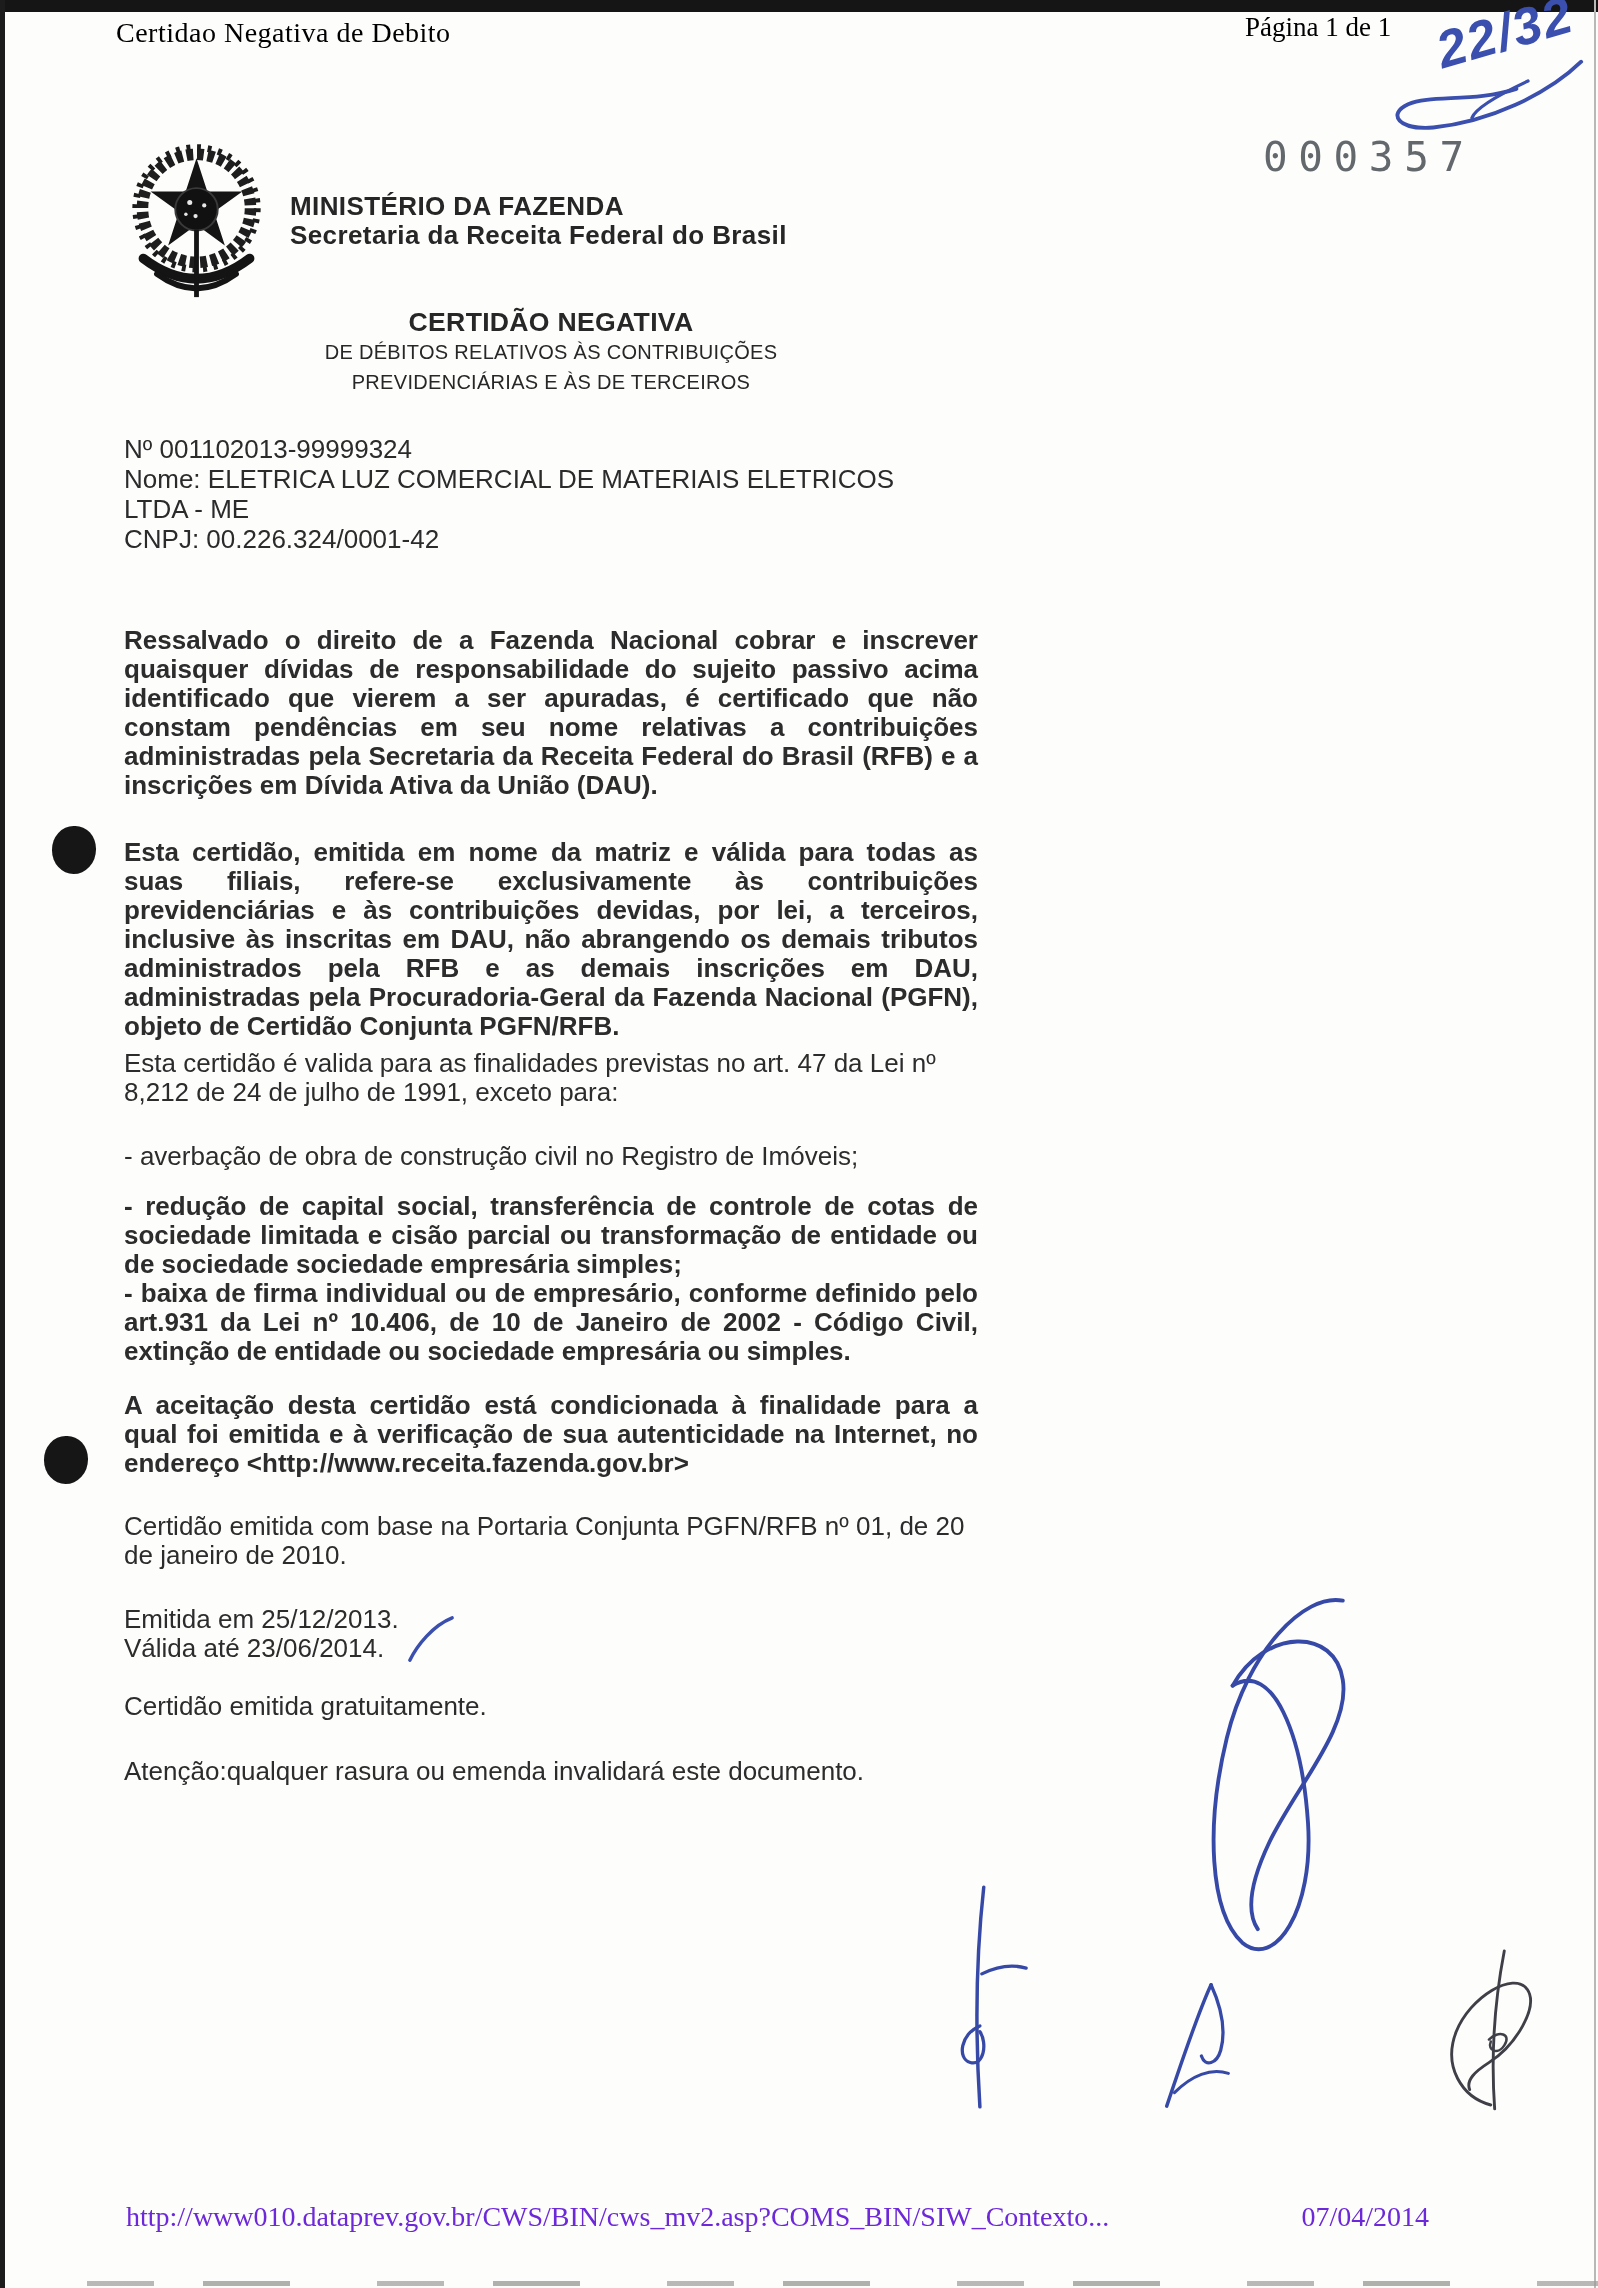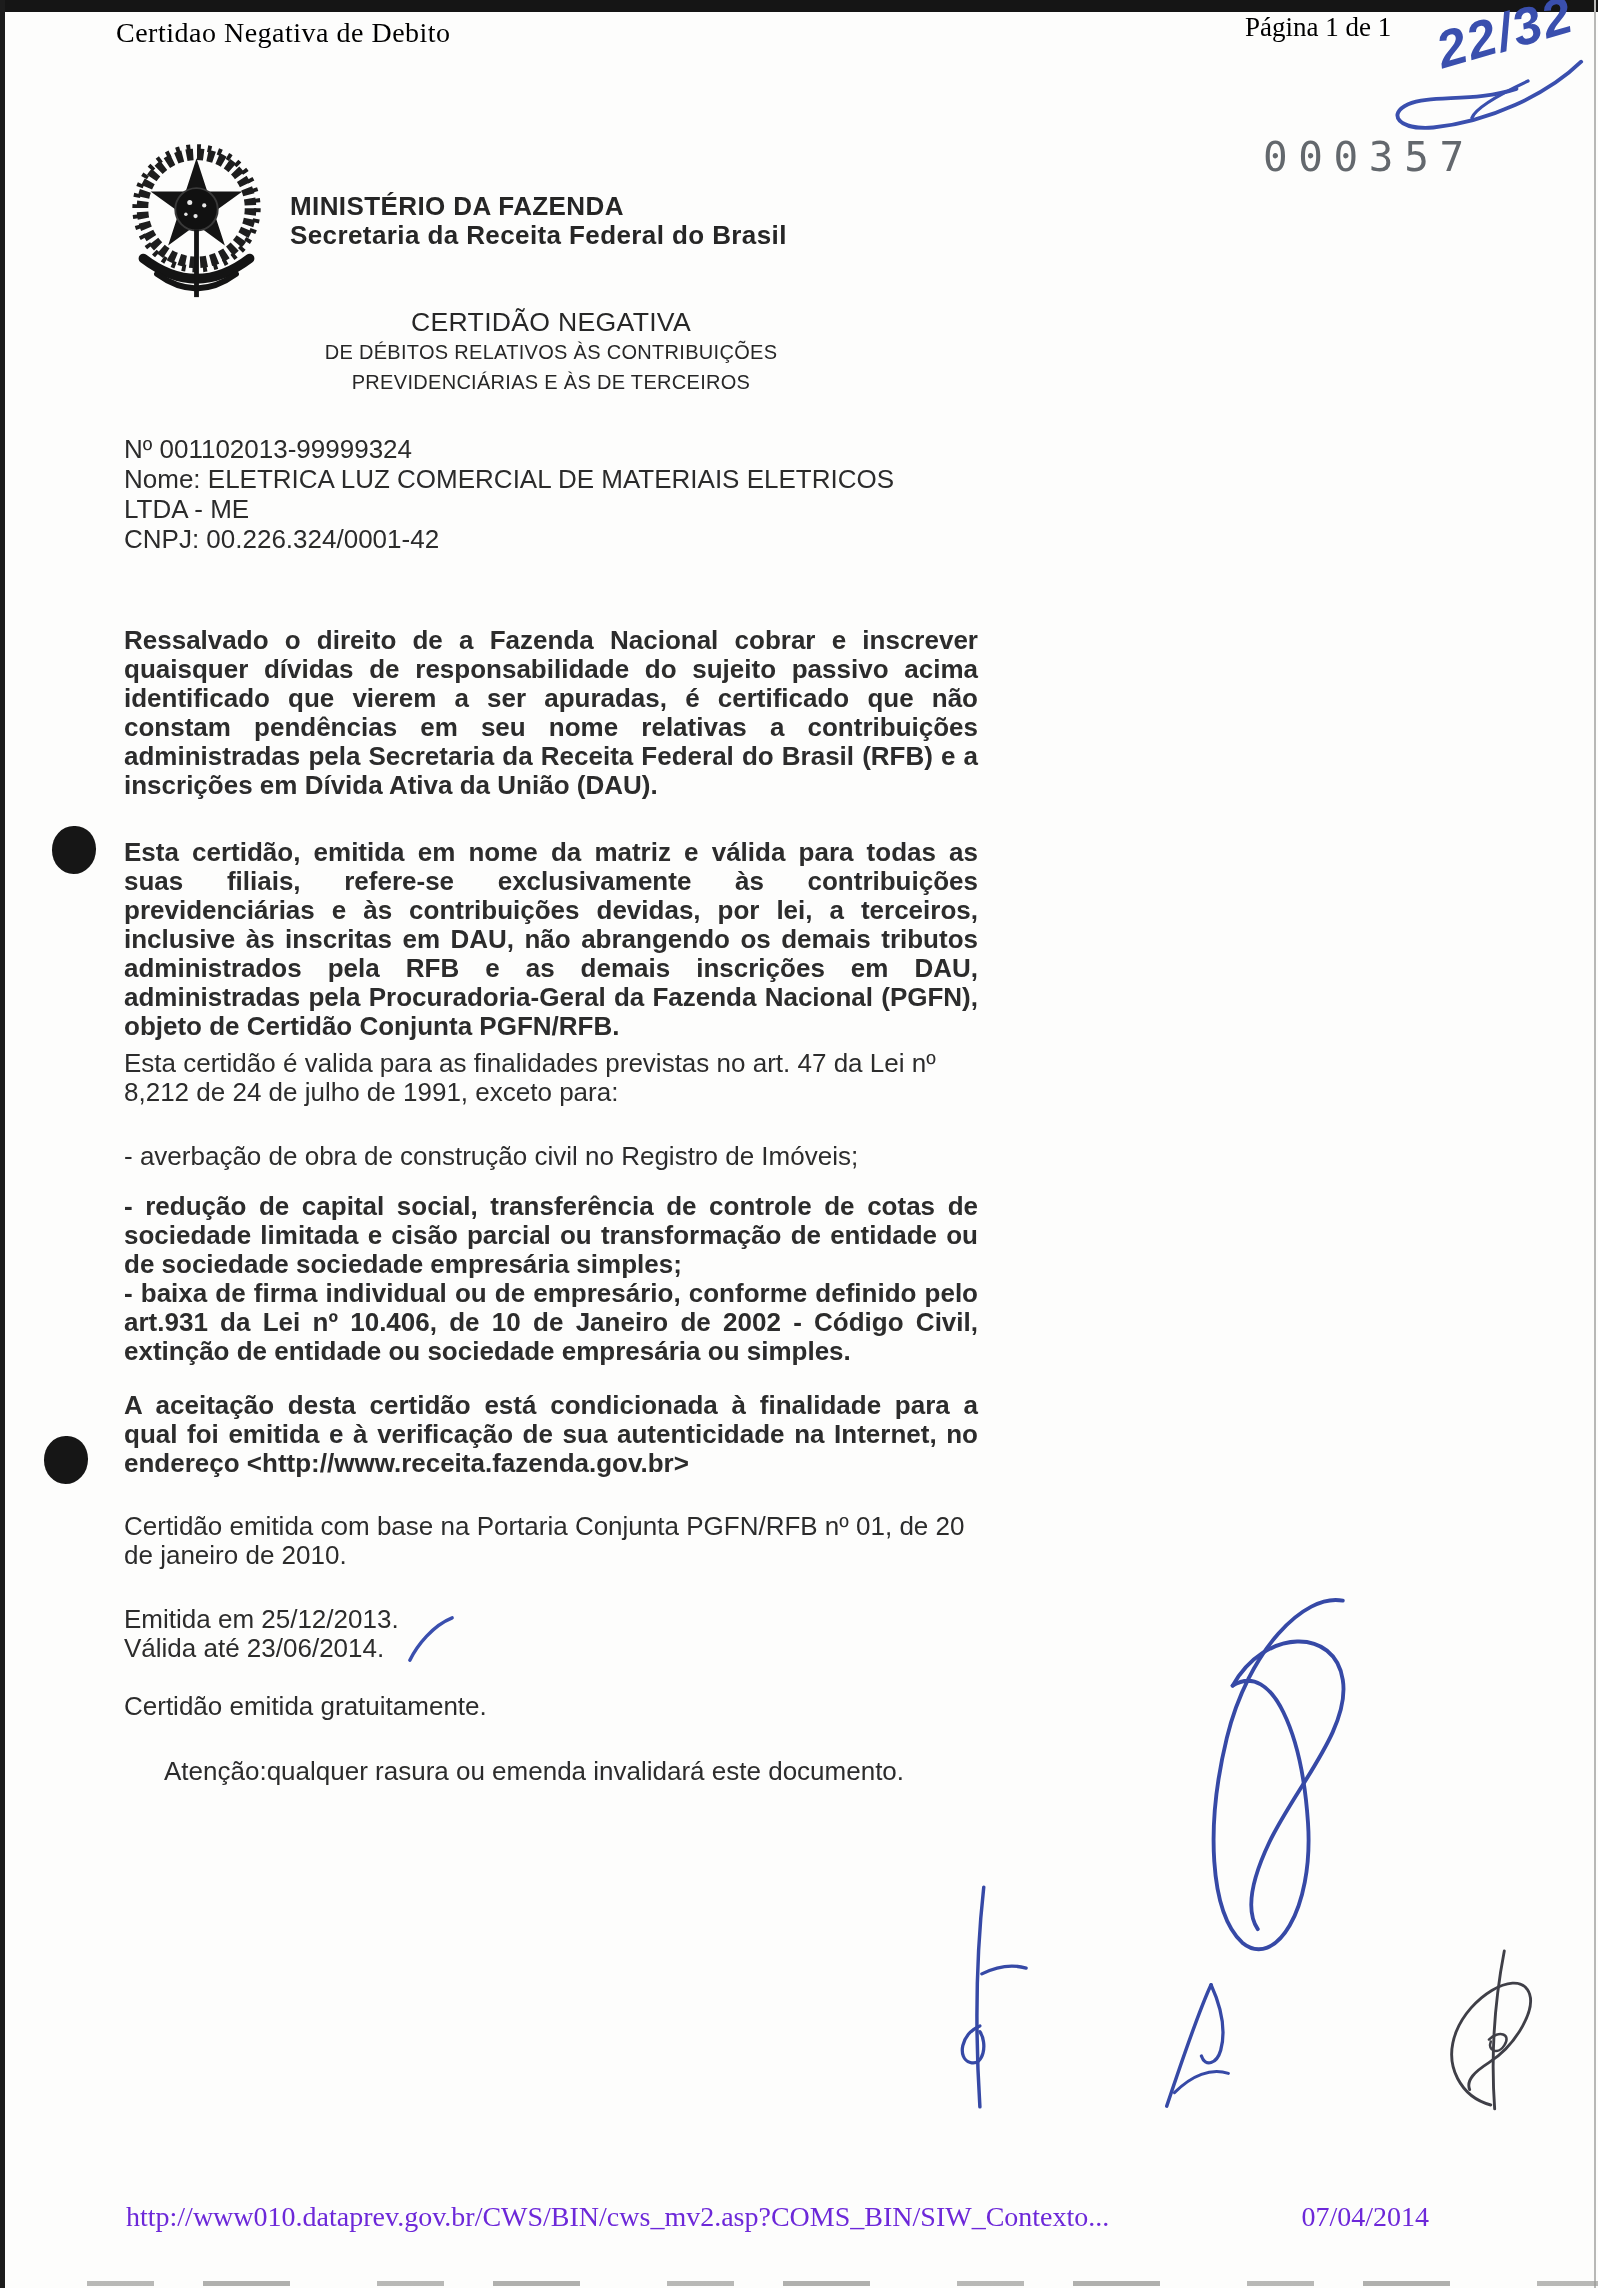--- a/index.html
+++ b/index.html
@@ -22,21 +22,21 @@
   .page-indicator{top:11.6px;left:1245px;font-size:27px;}
   .stamp{top:133px;left:1263px;font-family:"DejaVu Sans Mono",monospace;
     font-size:41px;font-weight:500;letter-spacing:10.6px;color:#575c61;opacity:.92;}
   .hand-fraction{top:1.9px;left:1435px;font-size:52px;font-weight:bold;font-style:italic;
     color:#3a4fae;transform:rotate(-16deg);letter-spacing:1.9px;}
   
   .ministry-line1{top:191px;left:290px;font-size:26px;font-weight:bold;color:#262626;letter-spacing:0.4px;}
   .ministry-line2{top:220px;left:290px;font-size:26px;font-weight:bold;color:#262626;letter-spacing:0.4px;}
   
   .title-block{top:307px;left:124px;width:854px;text-align:center;line-height:30px;color:#272727;}
-  .title-block .t1{font-size:26.6px;font-weight:normal;letter-spacing:0.3px;}
+  .title-block .t1{font-size:26.6px;font-weight:bold;letter-spacing:0.3px;}
   .title-block .t2{font-size:20px;font-weight:normal;letter-spacing:0.3px;}
   
   .ident{top:434px;left:124px;width:927px;font-size:26px;line-height:30px;color:#2b2b2b;}
   
   .para{left:124px;width:854px;font-size:26px;line-height:29px;color:#2c2c2c;}
   .just{text-align:justify;font-weight:bold;}
   .footer-row{top:2201px;left:126px;width:1303px;display:flex;justify-content:space-between;
     font-size:28px;color:#6d28d9;align-items:flex-end;}
   svg{display:block;}
 </style>
@@ -110,21 +110,21 @@
   <div class="abs para" style="top:1605px;">
     <div>Emitida em 25/12/2013.</div>
     <div>Válida até 23/06/2014.</div>
   </div>
 
   <svg class="abs" style="left:404px;top:1614px;" width="54" height="50" viewBox="0 0 56 52">
     <path d="M6,48 C14,32 30,12 50,4" fill="none" stroke="#3a4fae" stroke-width="3.6" stroke-linecap="round"></path>
   </svg>
 
   <div class="abs para" style="top:1692px;">Certidão emitida gratuitamente.</div>
-  <div class="abs para" style="top:1757px;margin-left:40px;">Atenção:qualquer rasura ou emenda invalidará este documento.</div>
+  <div class="abs para" style="top:1757px;">Atenção:qualquer rasura ou emenda invalidará este documento.</div>
 
   <svg class="abs" style="left:1190px;top:1591px;" width="179" height="372" viewBox="0 0 185 385">
     <path d="M158,10 C118,2 60,62 38,152 C16,242 20,332 54,364 C88,392 128,330 122,240 C116,150 86,72 44,98" fill="none" stroke="#3649a6" stroke-width="4" stroke-linecap="round"></path>
     <path d="M44,98 C78,38 150,38 158,92 C166,142 110,202 82,260 C62,302 58,332 70,350" fill="none" stroke="#3649a6" stroke-width="4" stroke-linecap="round"></path>
   </svg>
 
   <svg class="abs" style="left:951px;top:1881px;" width="79" height="232" viewBox="0 0 82 240">
     <path d="M34,6 C28,60 24,140 30,234" fill="none" stroke="#3649a6" stroke-width="3.6" stroke-linecap="round"></path>
     <path d="M30,150 C10,158 6,184 20,188 C34,192 38,168 30,156" fill="none" stroke="#3649a6" stroke-width="3.4" stroke-linecap="round"></path>
     <path d="M32,96 C48,88 64,86 78,90" fill="none" stroke="#3649a6" stroke-width="3.4" stroke-linecap="round"></path>

